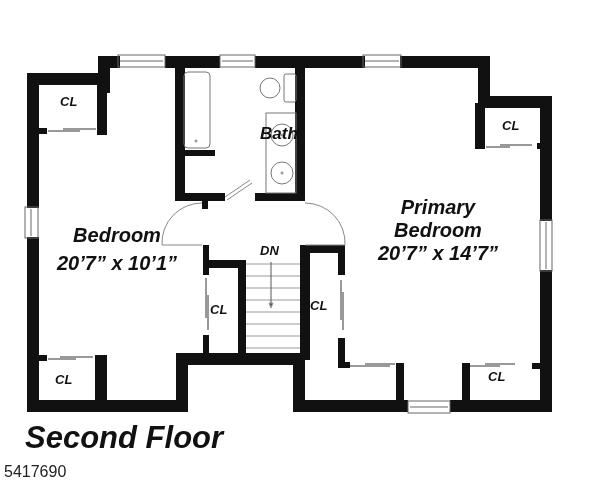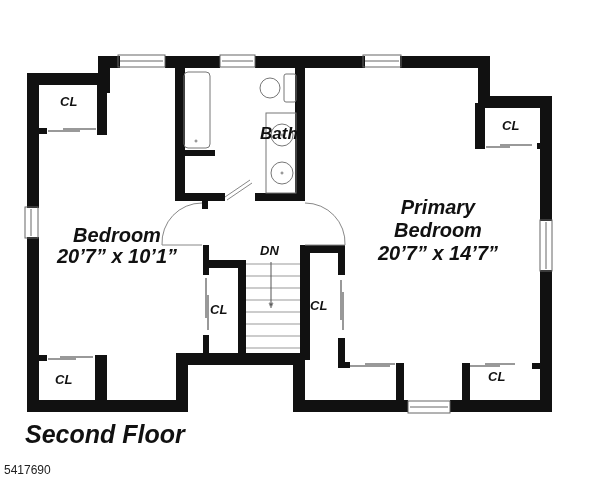--- a/index.html
+++ b/index.html
@@ -2,22 +2,22 @@
 <html><head>
 <meta charset="utf-8">
 <style>
   html, body { margin:0; padding:0; background:#ffffff; }
   body { width:605px; height:480px; position:relative; overflow:hidden; font-family:"Liberation Sans", sans-serif; }
   svg.plan { position:absolute; left:0; top:0; width:605px; height:480px; }
   .lbl { position:absolute; font-family:"Liberation Sans", sans-serif; font-weight:bold; font-style:italic; color:#111; text-align:center; line-height:1.05; white-space:nowrap; }
   .room-big { font-size:20px; }
   .cl { font-size:13px; }
   .dn { font-size:13px; }
-  .title { position:absolute; left:25px; top:420px; font-size:25px; font-weight:bold; font-style:italic; color:#111; }
-  .mls { position:absolute; left:4px; top:463px; font-size:12px; color:#222; font-family:"Liberation Sans", sans-serif; }
+  .title { position:absolute; left:25px; top:420px; font-size:31px; font-weight:bold; font-style:italic; color:#111; }
+  .mls { position:absolute; left:4px; top:463px; font-size:16px; color:#222; font-family:"Liberation Sans", sans-serif; }
 </style>
 </head>
 <body>
 
 <svg class="plan" viewBox="0 0 605 480" xmlns="http://www.w3.org/2000/svg">
   <g fill="#111">
 
     <rect x="27" y="73" width="12" height="135"></rect>
     <rect x="27" y="237" width="12" height="175"></rect>
 
@@ -132,21 +132,21 @@
     <rect x="266" y="113" width="30" height="80"></rect>
     <circle cx="282" cy="135" r="11"></circle>
       <circle cx="282" cy="135" r="1"></circle>
     <circle cx="282" cy="173" r="11"></circle>
       <circle cx="282" cy="173" r="1"></circle>
   </g>
 </svg>
 
 <div class="lbl room-big" style="left:42px; top:225px; width:150px;">
   <div>Bedroom</div>
-  <div style="margin-top:0;">20’7” x 10’1”</div>
+  <div style="margin-top:7px;">20’7” x 10’1”</div>
 </div>
 
 <div class="lbl room-big" style="left:358px; top:197px; width:160px;text-align:center;">
   <div>Primary</div>
   <div style="margin-top:2px;">Bedroom</div>
   <div style="margin-top:2px;">20’7” x 14’7”</div>
 </div>
 
 <div class="lbl cl" style="left:218px; top:125px; font-size:17px;margin-left:42px;">Bath</div>
 

